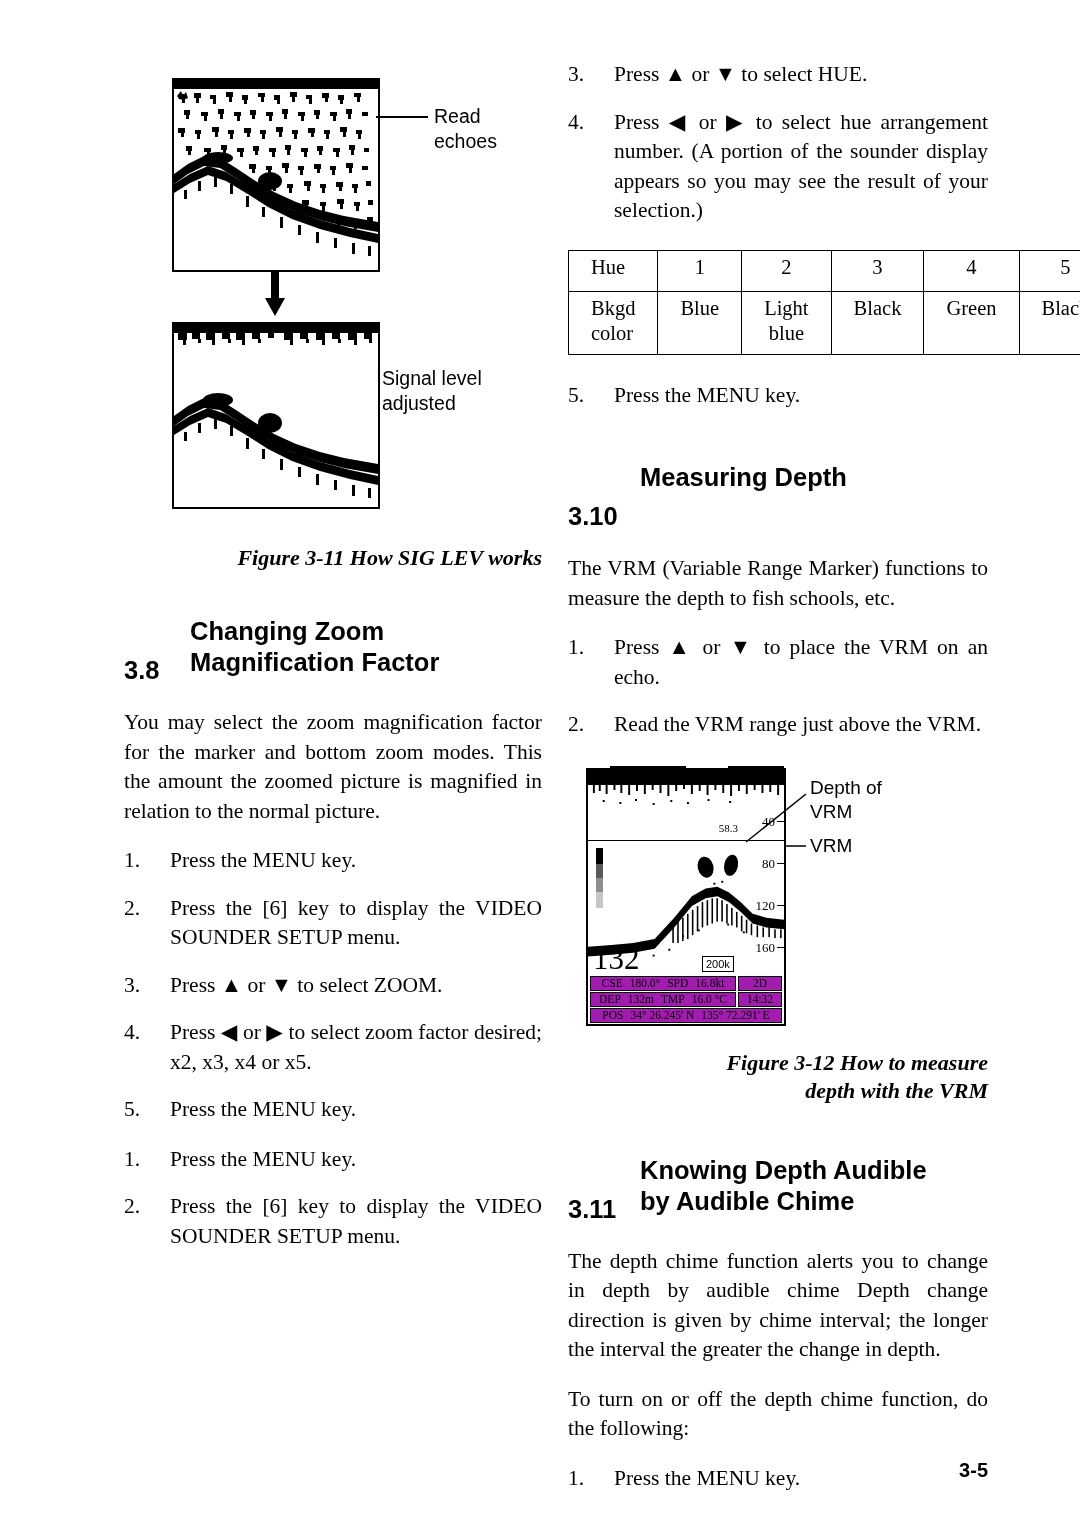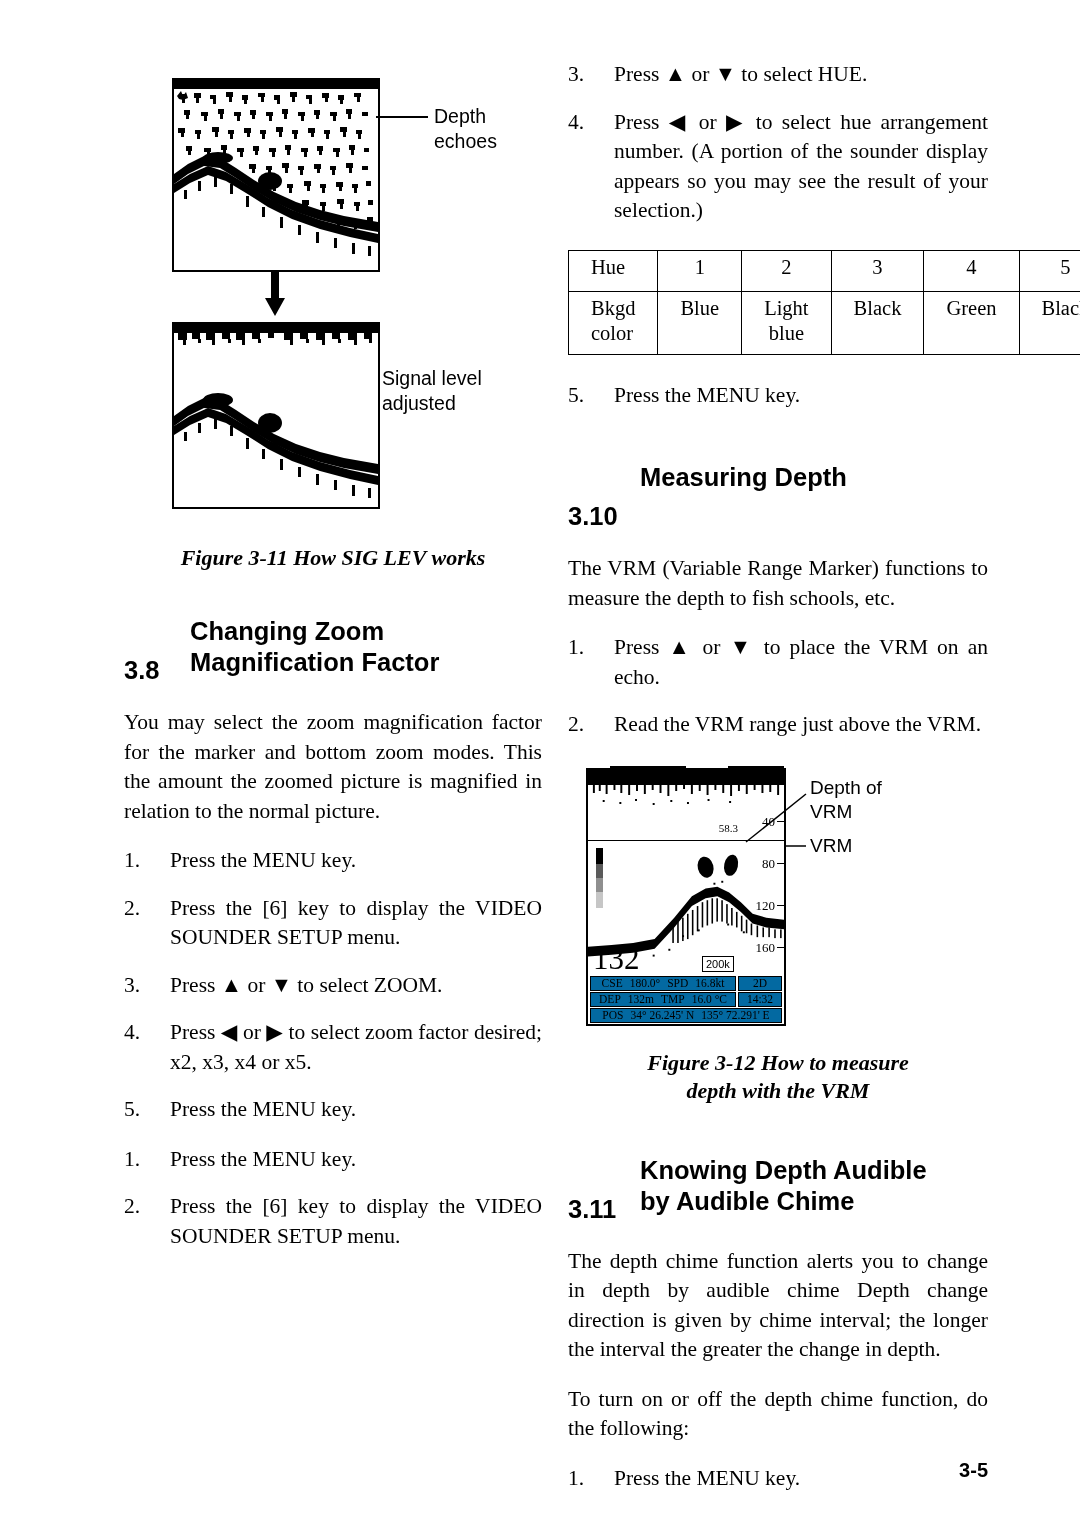--- a/index.html
+++ b/index.html
@@ -42,21 +42,21 @@
     text-align:justify;text-justify:inter-word;
   }
   ol.steps li:last-child{margin-bottom:0;}
   ol.steps li .n{position:absolute;left:0;top:0;width:38px;text-align:left;}
   ol.steps li.nojust{text-align:left;}
 
   
   .caption{
     font-family:"Liberation Serif", serif;
     font-style:italic;font-weight:bold;
-    font-size:22px;line-height:28px;text-align:center;
+    font-size:22px;line-height:28px;text-align:right;
   }
 
   
   .fig311{position:relative;width:418px;height:470px;}
   .sounder-pic{
     position:absolute;border:2.5px solid #000;background:#fff;overflow:hidden;
   }
   .pic-a{left:48px;top:18px;width:204px;height:190px;}
   .pic-b{left:48px;top:262px;width:204px;height:183px;}
   .surface-band{
@@ -128,21 +128,21 @@
   }
   .colorbar{position:absolute;left:8px;top:8px;width:7px;height:60px;}
   .statusbox{
     position:absolute;left:2px;right:2px;bottom:2px;height:46px;
   }
   .strow{position:relative;height:15px;margin-bottom:1px;display:flex;gap:2px;}
   .stcell{
     border:1.3px solid #000;box-sizing:border-box;height:15px;
     font-family:"Liberation Serif", serif;font-size:11.5px;line-height:12px;
     display:flex;align-items:center;justify-content:center;gap:7px;
-    padding:0 3px;background:#0369a1;white-space:nowrap;
+    padding:0 3px;background:#a21caf;white-space:nowrap;
   }
   .stcell.main{flex:1 1 auto;}
   .stcell.side{flex:0 0 44px;}
   .stcell.full{flex:1 1 auto;}
   .fig-callout{
     position:absolute;
     font-family:"Liberation Sans", sans-serif;
     font-size:19px;line-height:24px;
   }
 
@@ -404,21 +404,21 @@
                 <rect x="160" y="156" width="3" height="10"></rect>
               <rect x="178" y="161" width="3" height="11"></rect>
                 <rect x="194" y="164" width="3" height="10"></rect>
             </g>
           </g>
         </svg>
       </div>
 
       <div class="callout-line" style="left:252px;top:56px;width:52px;"></div>
       <div class="callout-text" style="left:310px;top:44px;">
-        <span>Depth</span><br>
+        <span>Read</span><br>
         <span>echoes</span>
       </div>
       <div class="callout-text" style="left:258px;top:306px;">
         <span>Signal level</span><br>
         <span>adjusted</span>
       </div>
     </div>
 
     <div class="caption" style="margin:14px 0 44px 0;">Figure 3-11 How SIG LEV works</div>
 

